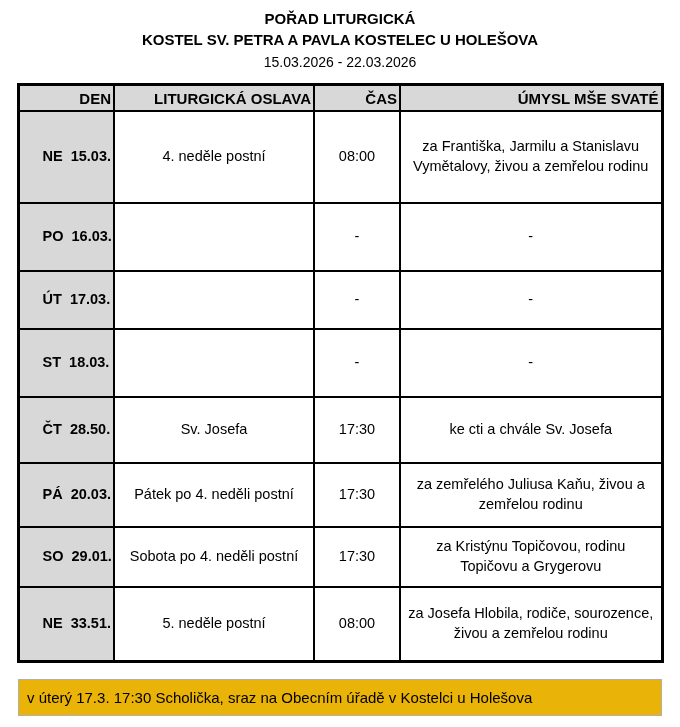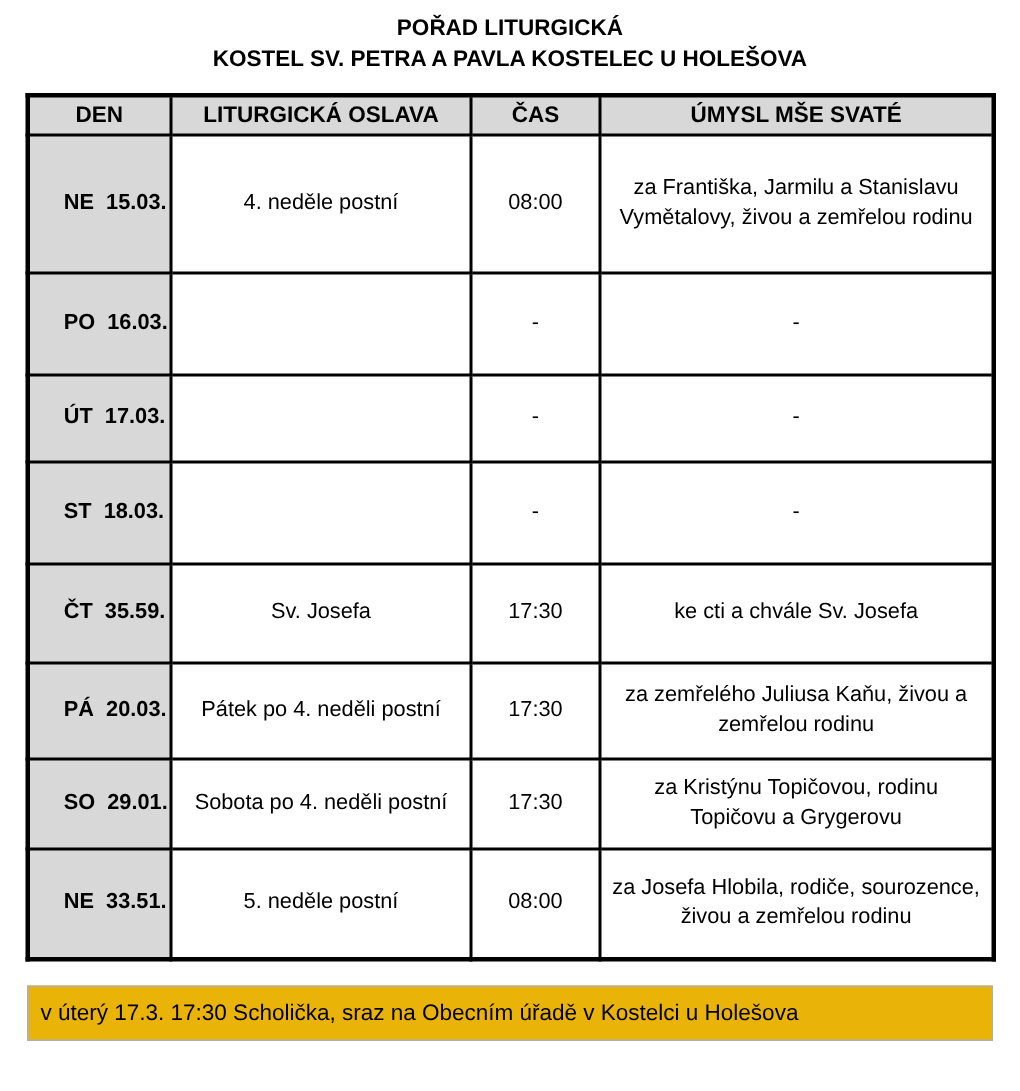--- a/index.html
+++ b/index.html
@@ -43,21 +43,21 @@
     border: 2px solid #000000;
   }
   table.schedule {
     border-width: 3px;
   }
   th {
     background: #d8d8d8;
     font-size: 15px;
     font-weight: bold;
     padding: 3px 2px;
-    text-align: center;
+    text-align: right;
     height: 18px;
   }
   td {
     font-size: 14.5px;
     padding: 3px 6px;
     vertical-align: middle;
     text-align: center;
     line-height: 1.35;
   }
   td.den-cell {
@@ -93,20 +93,21 @@
   }
 </style>
 </head>
 <body>
 
 <div class="page">
 
   <div class="doc-header">
     <div class="doc-title">POŘAD LITURGICKÁ</div>
     <div class="doc-subtitle">KOSTEL SV. PETRA A PAVLA KOSTELEC U HOLEŠOVA</div>
+    <div class="doc-daterange">15.03.2026 - 22.03.2026</div>
   </div>
 
   <table class="schedule">
     <colgroup>
       <col class="c-den">
       <col class="c-oslava">
       <col class="c-cas">
       <col class="c-umysl">
     </colgroup>
     <thead>
@@ -136,21 +137,21 @@
         <td>-</td>
         <td>-</td>
       </tr>
       <tr class="r3">
         <td class="den-cell">ST  18.03.</td>
         <td></td>
         <td>-</td>
         <td>-</td>
       </tr>
       <tr class="r4">
-        <td class="den-cell">ČT  35.59.</td>
+        <td class="den-cell">ČT  28.50.</td>
         <td>Sv. Josefa</td>
         <td>17:30</td>
         <td>ke cti a chvále Sv. Josefa</td>
       </tr>
       <tr class="r5">
         <td class="den-cell">PÁ  20.03.</td>
         <td>Pátek po 4. neděli postní</td>
         <td>17:30</td>
         <td>za zemřelého Juliusa Kaňu, živou a zemřelou rodinu</td>
       </tr>

